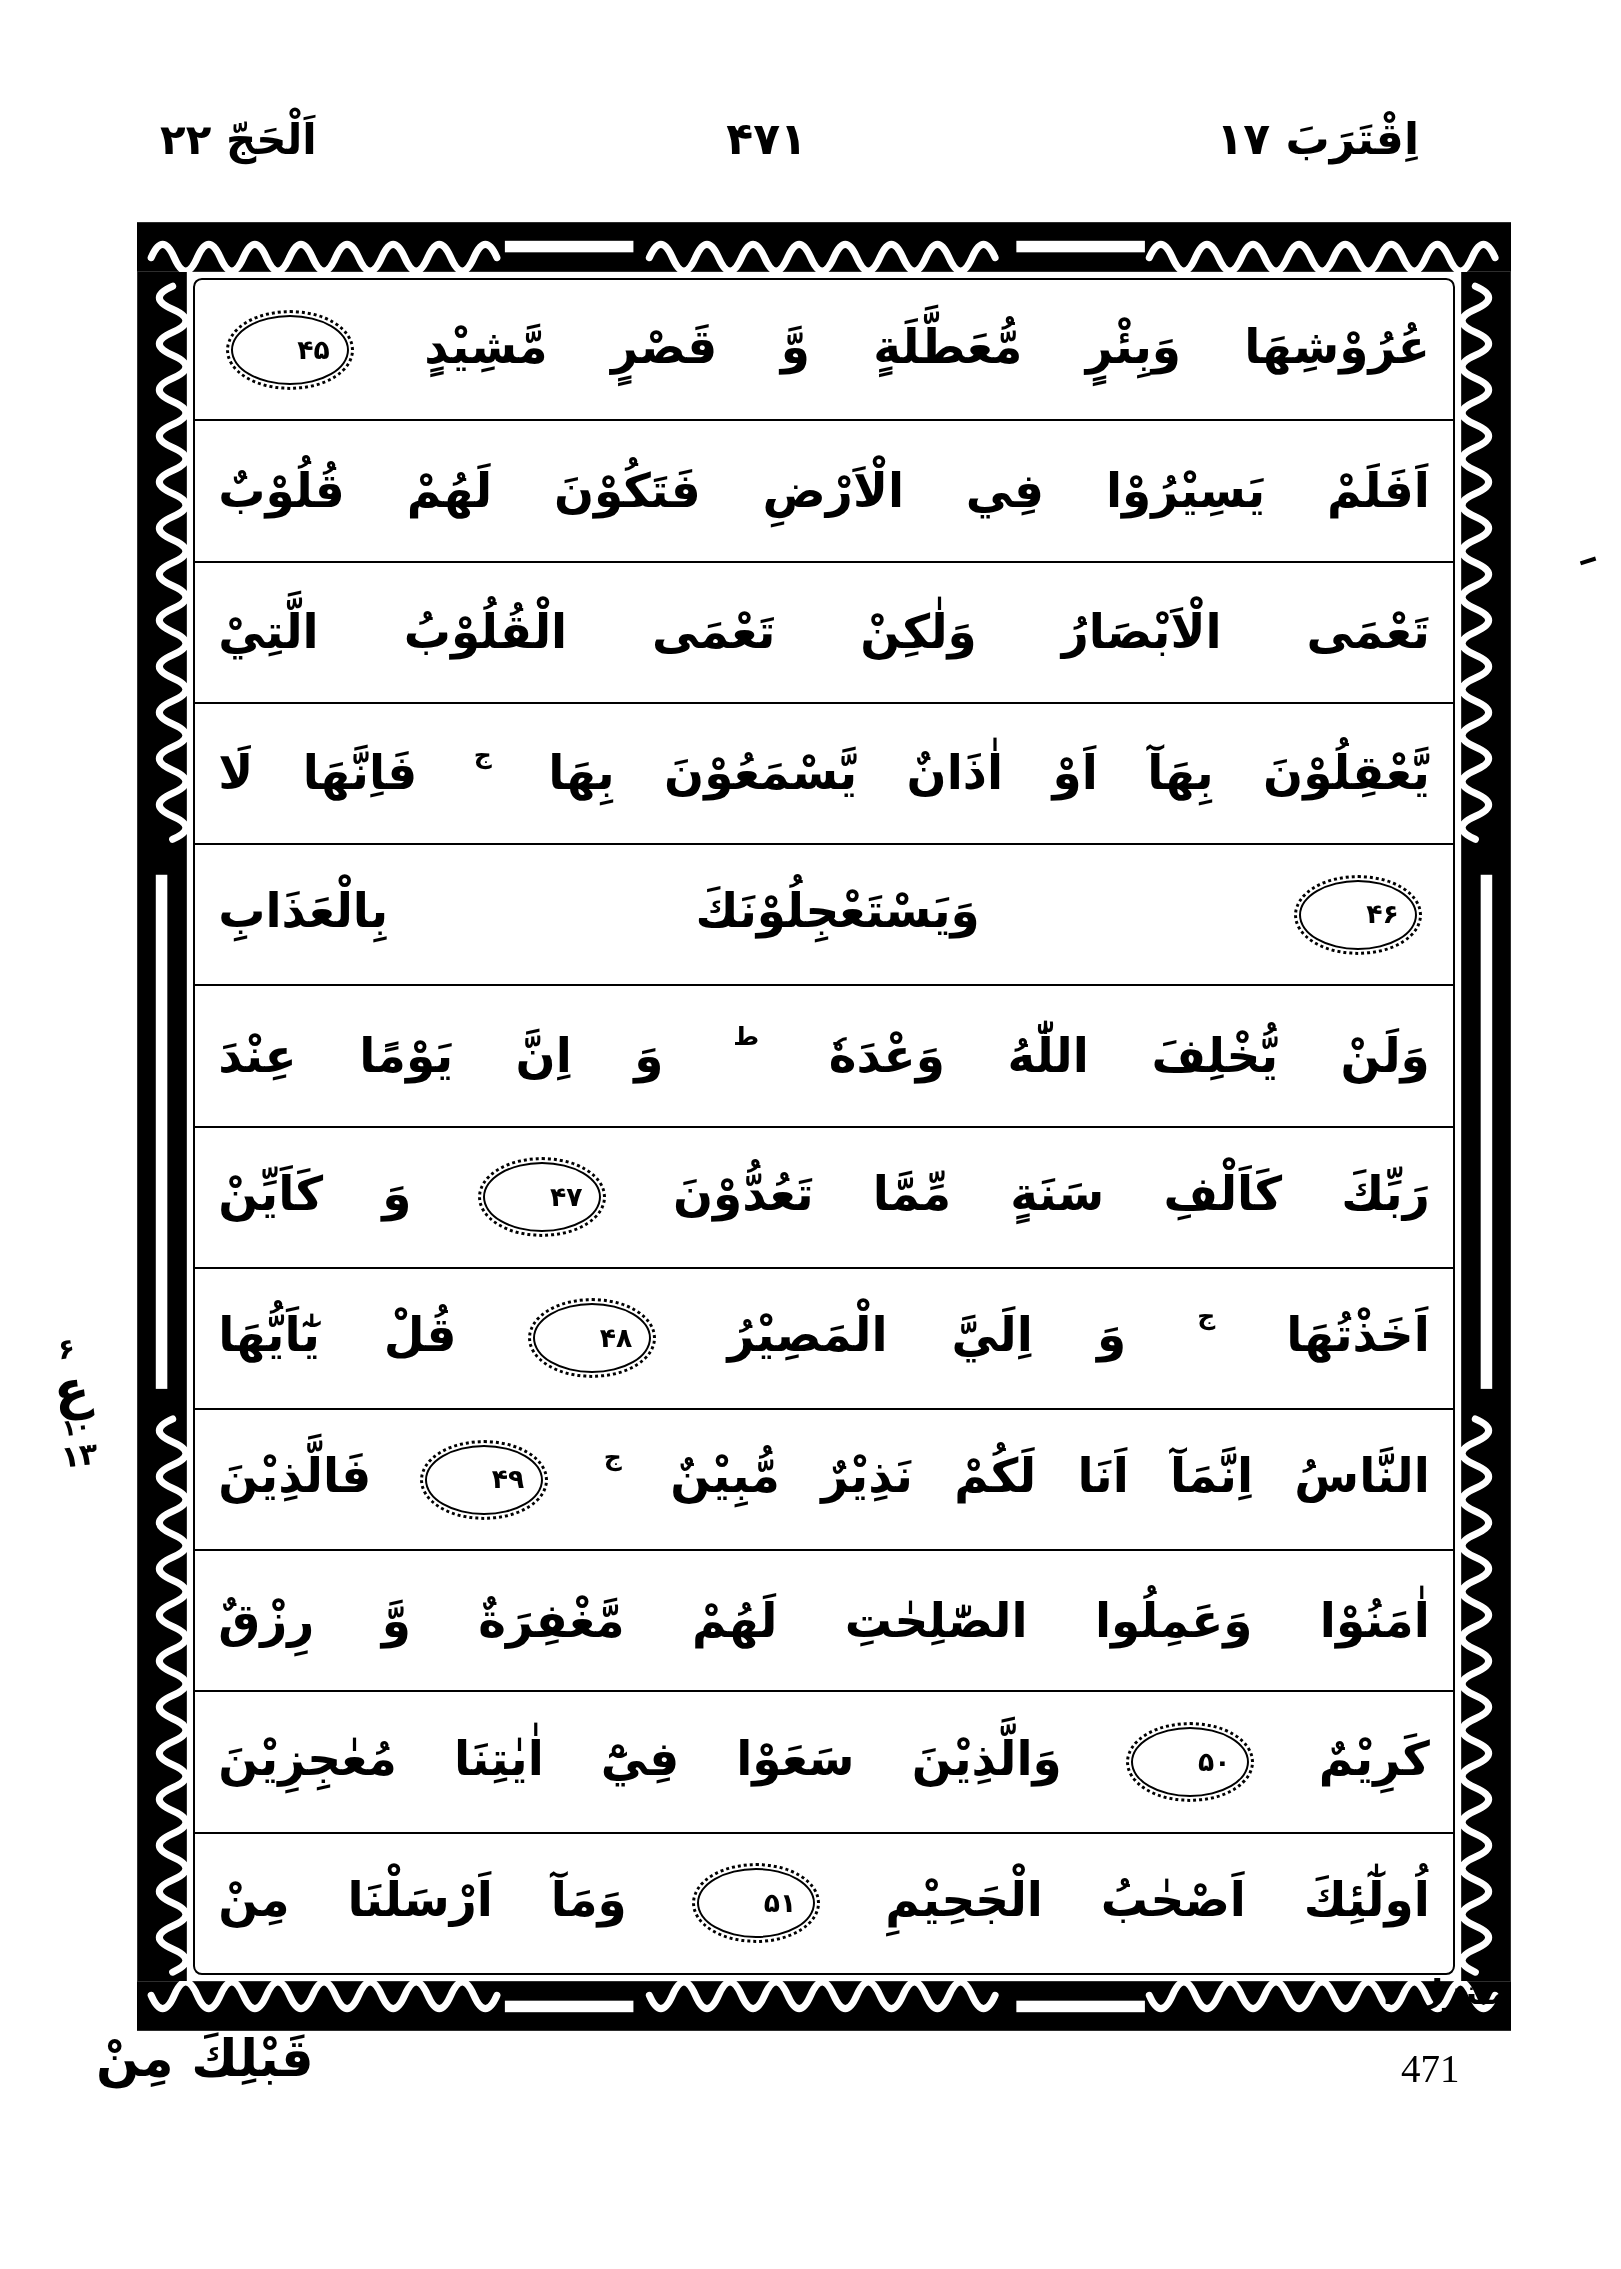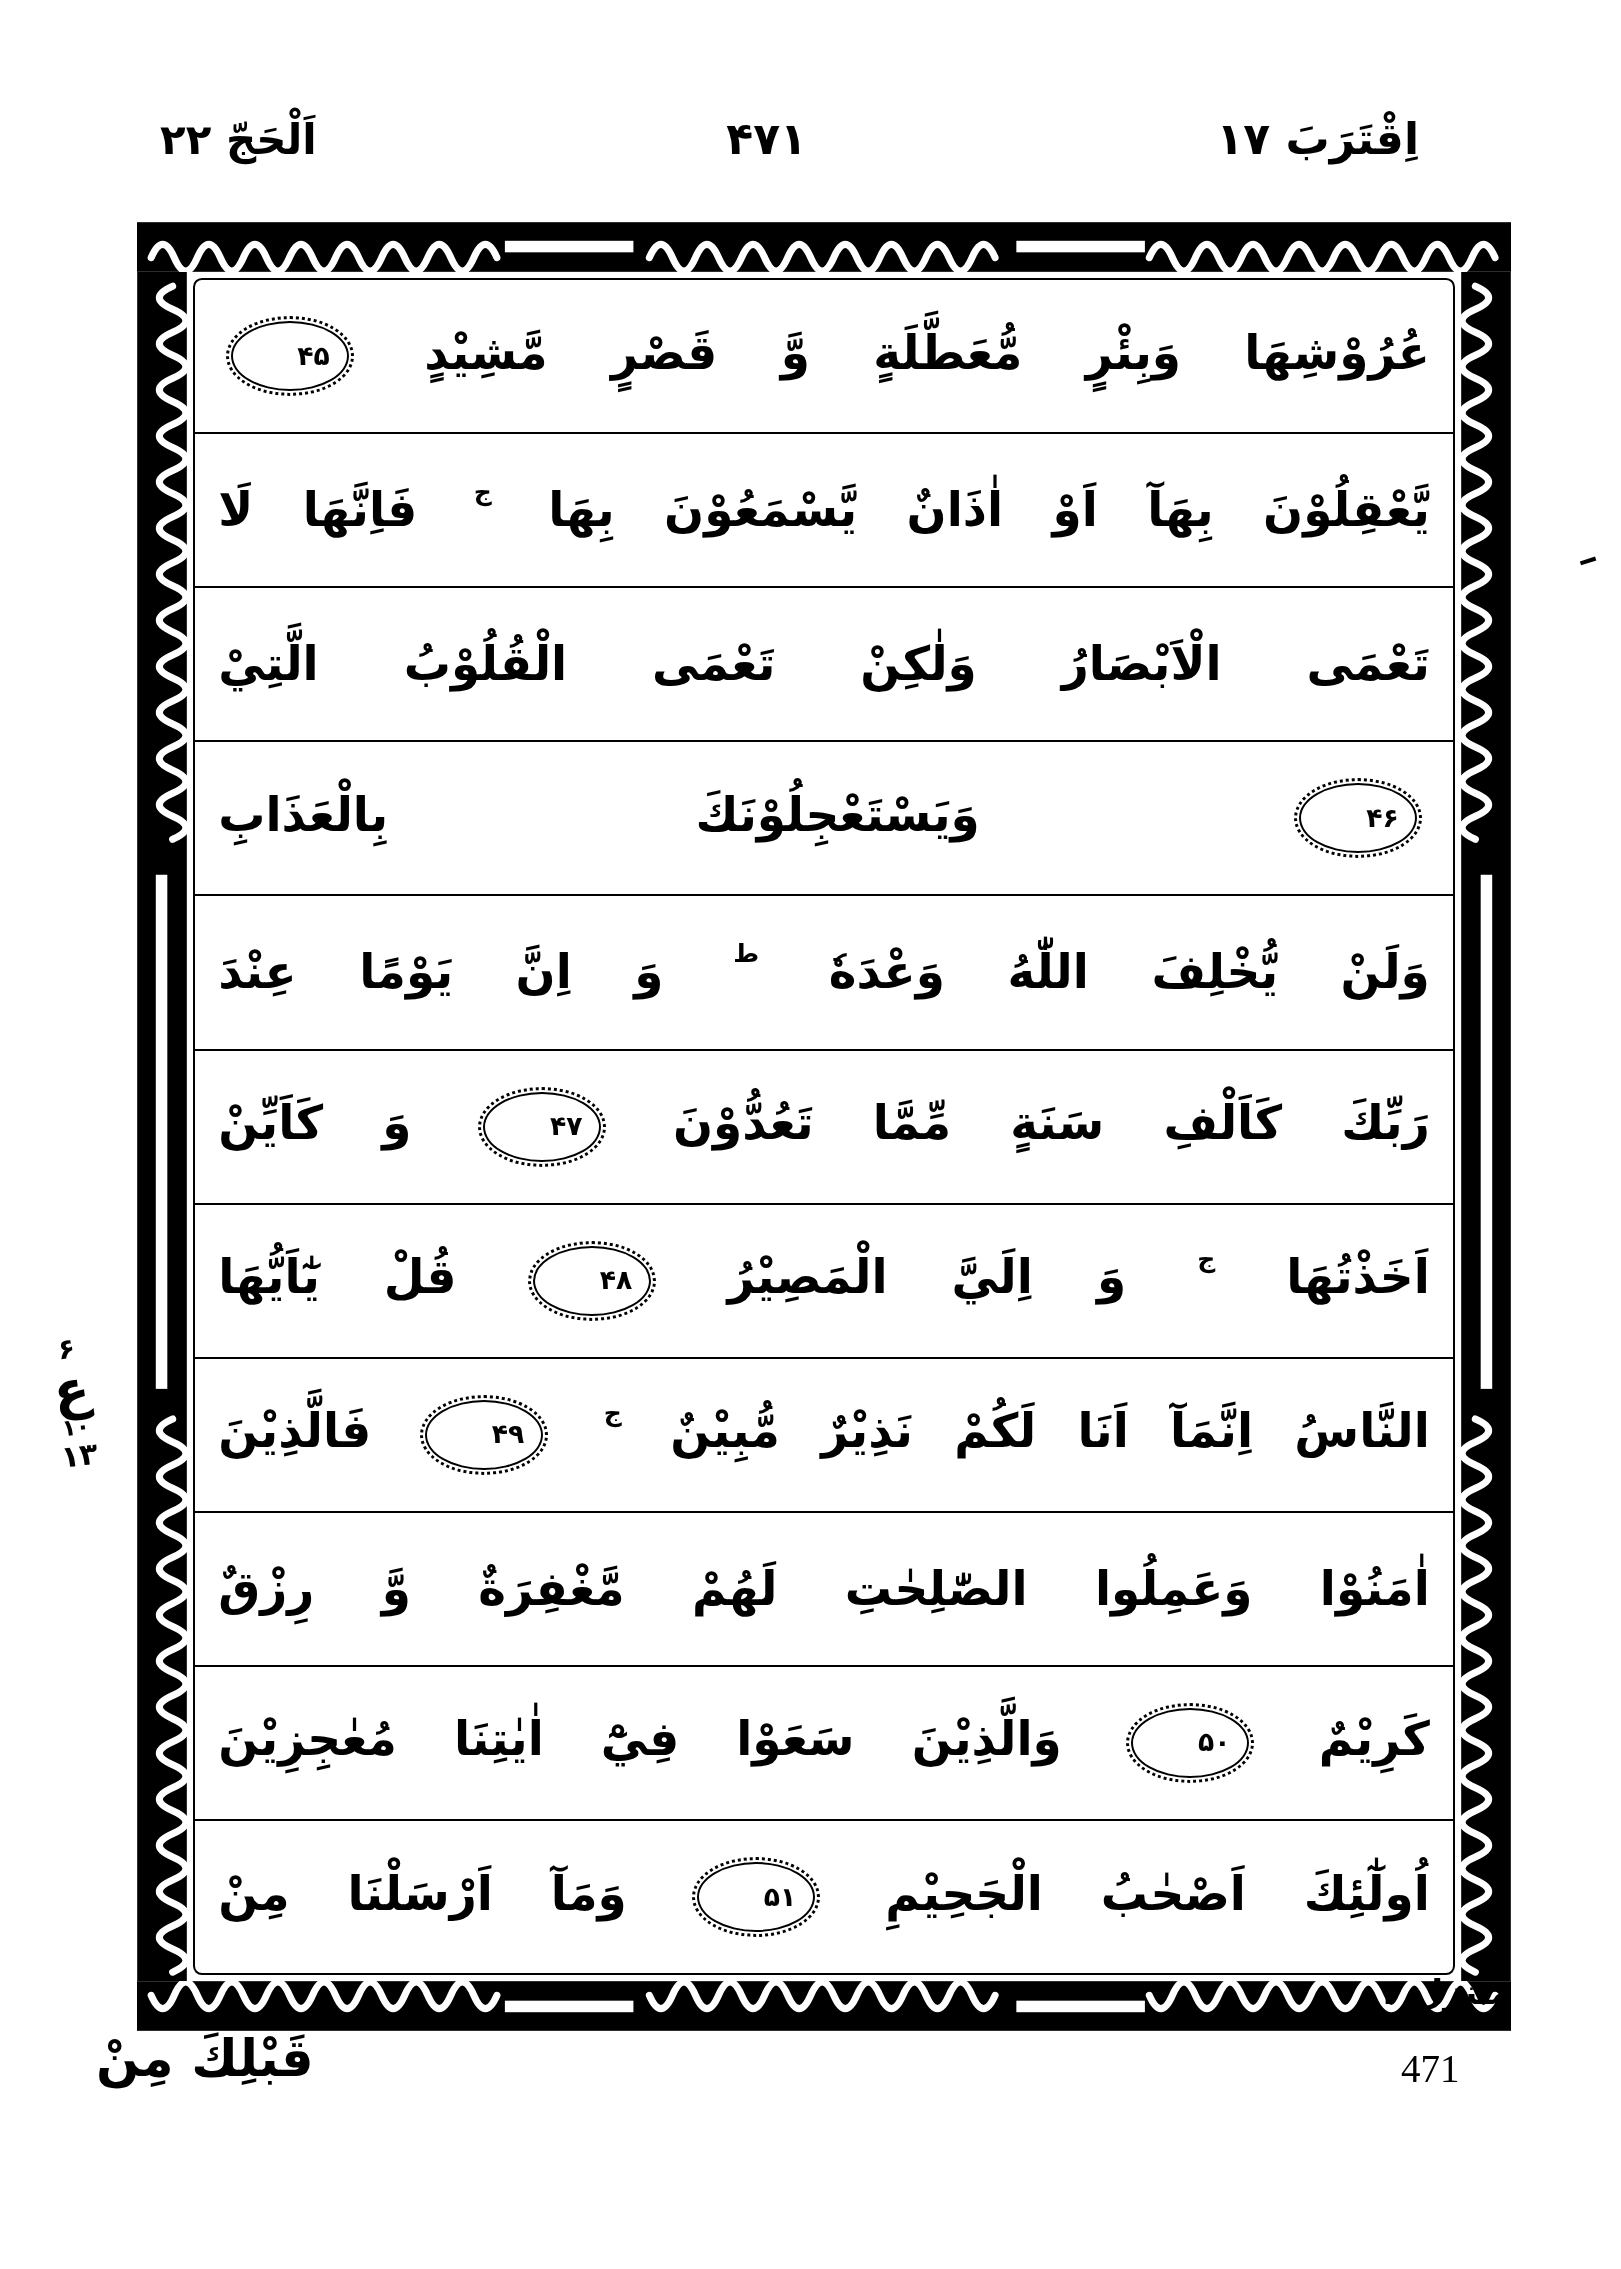--- a/index.html
+++ b/index.html
@@ -96,24 +96,27 @@
     </svg>
 
     <div class="frame-inner">
       <div class="text-frame">
           <div class="quran-row">
             <div class="line-text"><span class="ayah-text">عُرُوْشِهَا وَبِئْرٍ مُّعَطَّلَةٍ وَّ قَصْرٍ مَّشِيْدٍ</span> <span class="verse-marker">
                 <span class="verse-num">۴۵</span>
               </span></div>
           </div>
           <div class="quran-row">
-            <div class="line-text"><span class="ayah-text">يَّعْقِلُوْنَ بِهَآ اَوْ اٰذَانٌ يَّسْمَعُوْنَ بِهَا</span> <span class="pause-mark">ج</span> <span class="ayah-text">فَاِنَّهَا لَا</span></div>
+            <div class="line-text"><span class="ayah-text">اَفَلَمْ يَسِيْرُوْا فِي الْاَرْضِ فَتَكُوْنَ لَهُمْ قُلُوْبٌ</span></div>
           </div>
           <div class="quran-row">
             <div class="line-text"><span class="ayah-text">تَعْمَى الْاَبْصَارُ وَلٰكِنْ تَعْمَى الْقُلُوْبُ الَّتِيْ</span></div>
+          </div>
+          <div class="quran-row">
+            <div class="line-text"><span class="ayah-text">يَّعْقِلُوْنَ بِهَآ اَوْ اٰذَانٌ يَّسْمَعُوْنَ بِهَا</span> <span class="pause-mark">ج</span> <span class="ayah-text">فَاِنَّهَا لَا</span></div>
           </div>
           <div class="quran-row">
             <div class="line-text"> <span class="verse-marker">
                 <span class="verse-num">۴۶</span>
               </span> <span class="ayah-text">وَيَسْتَعْجِلُوْنَكَ بِالْعَذَابِ</span></div>
           </div>
           <div class="quran-row">
             <div class="line-text"><span class="ayah-text">وَلَنْ يُّخْلِفَ اللّٰهُ وَعْدَهٗ</span> <span class="pause-mark">ط</span> <span class="ayah-text">وَ اِنَّ يَوْمًا عِنْدَ</span></div>
           </div>
           <div class="quran-row">

